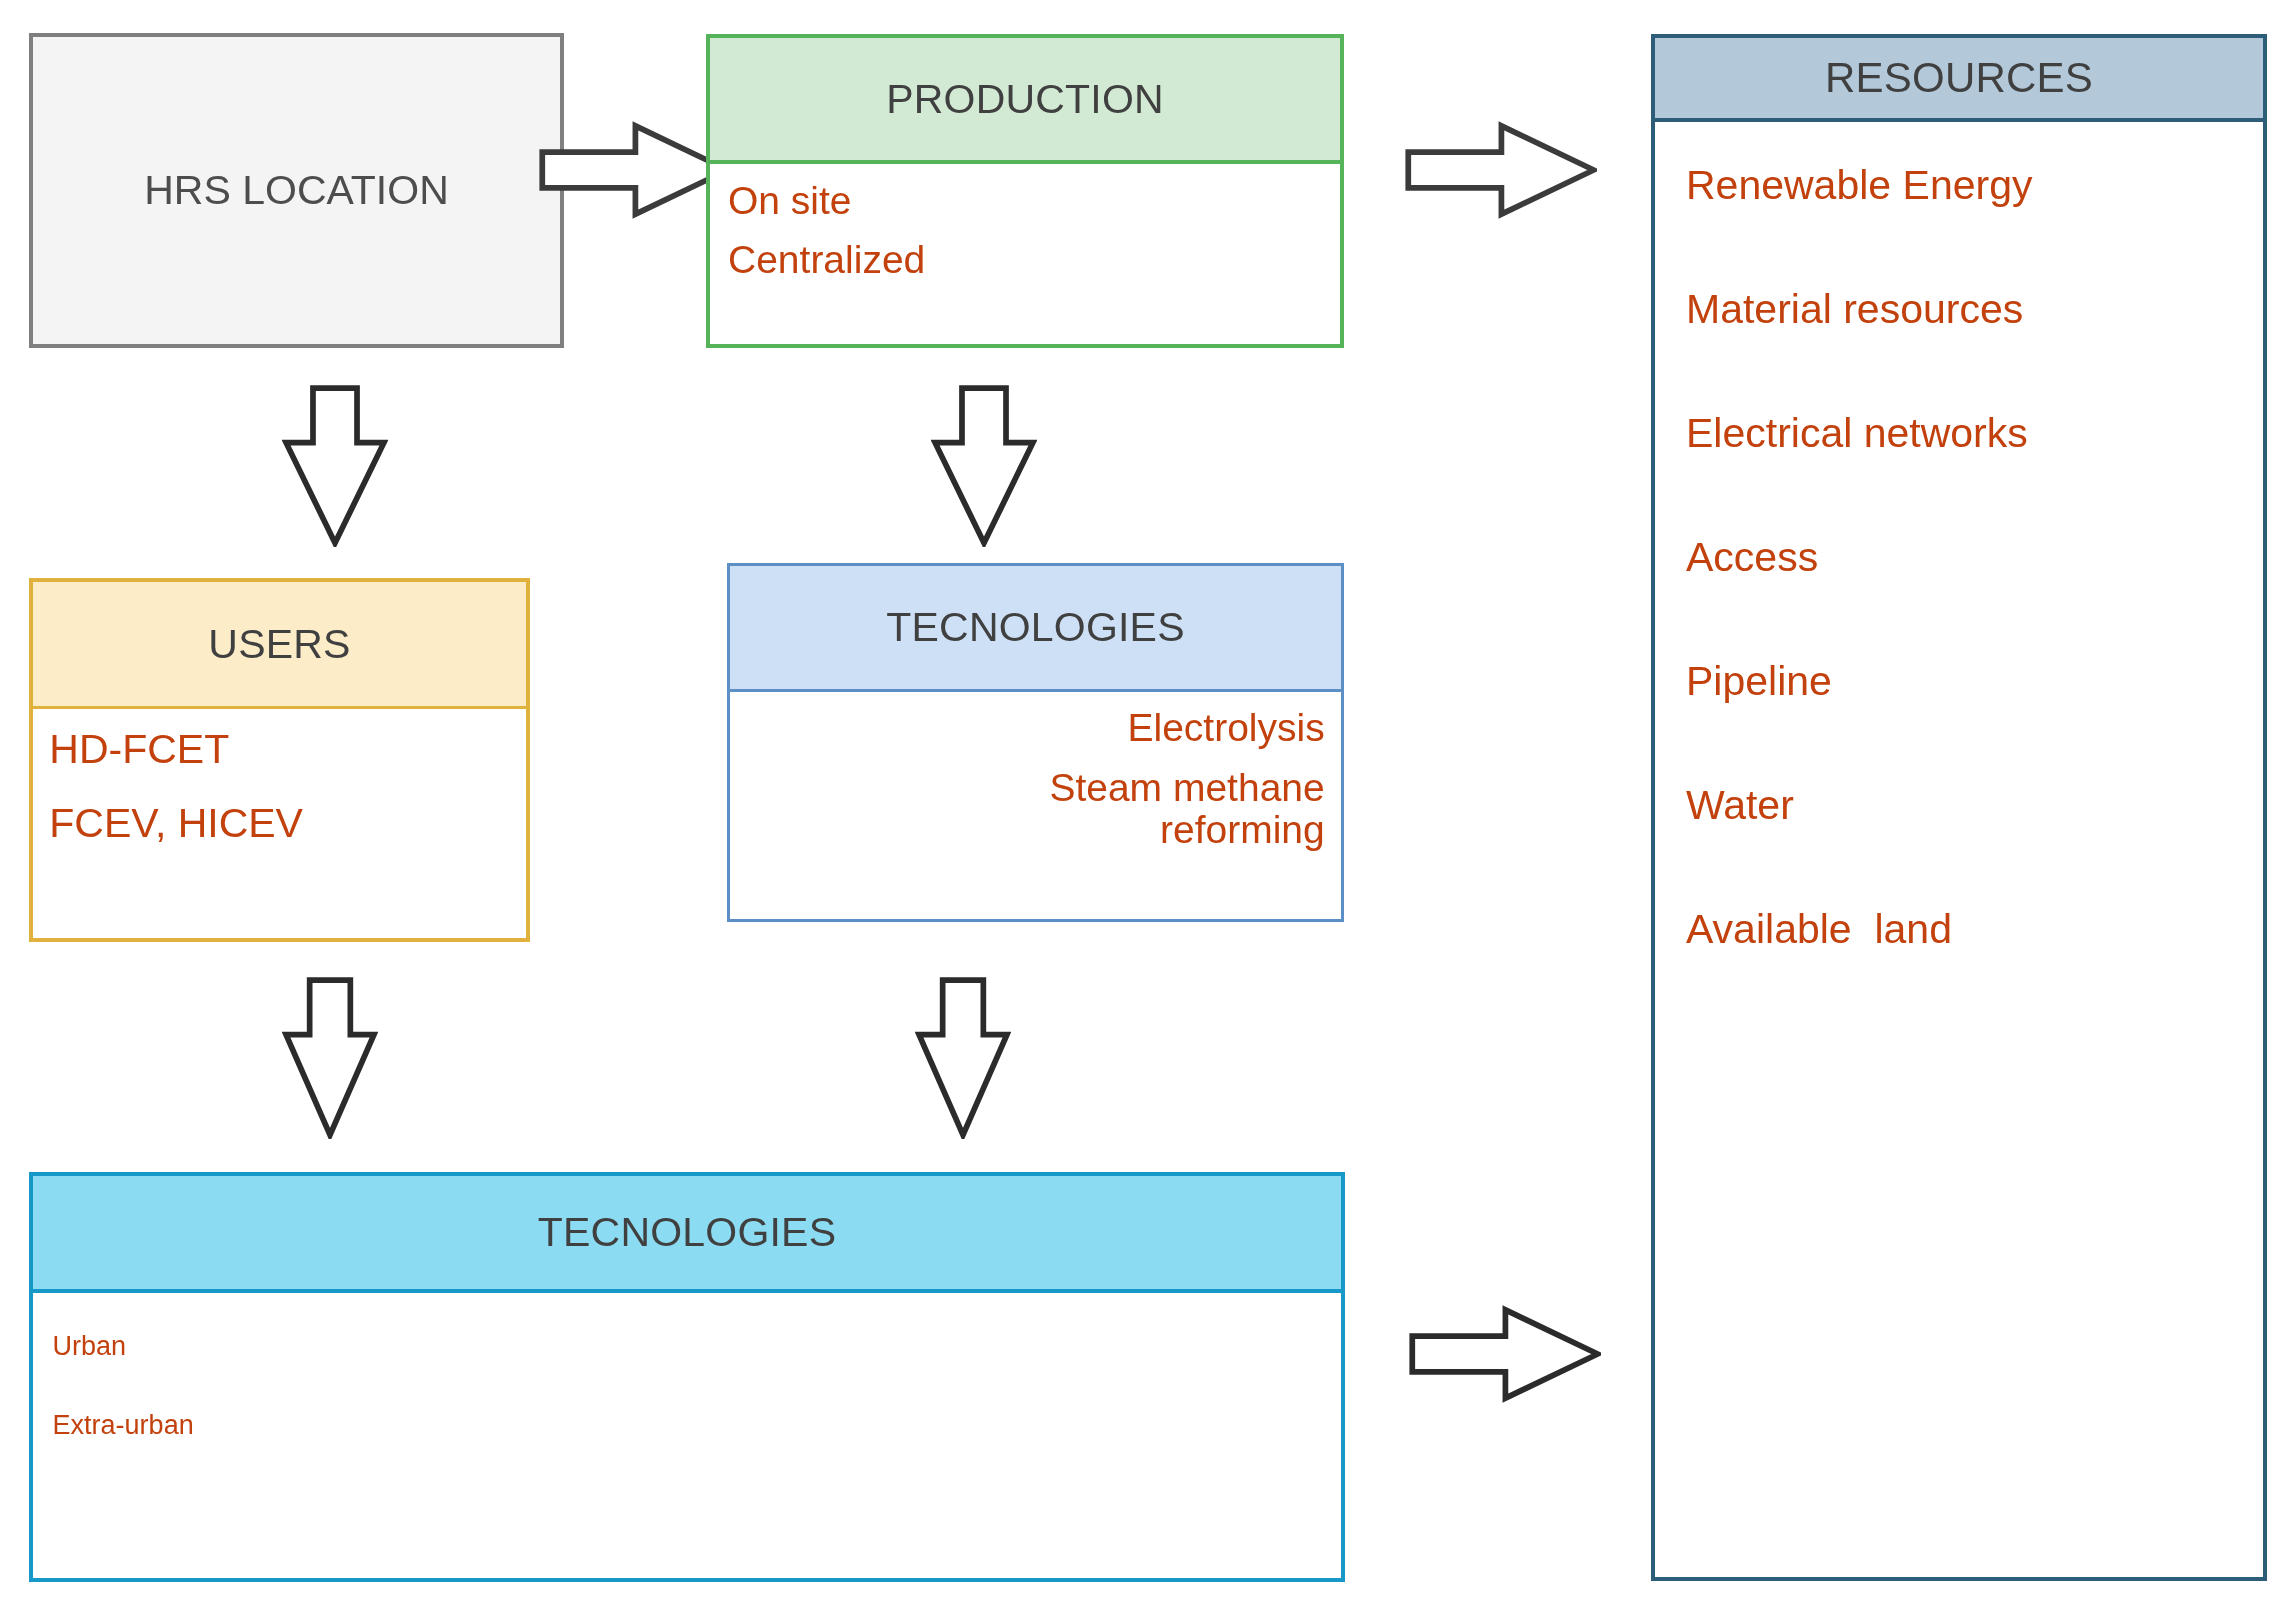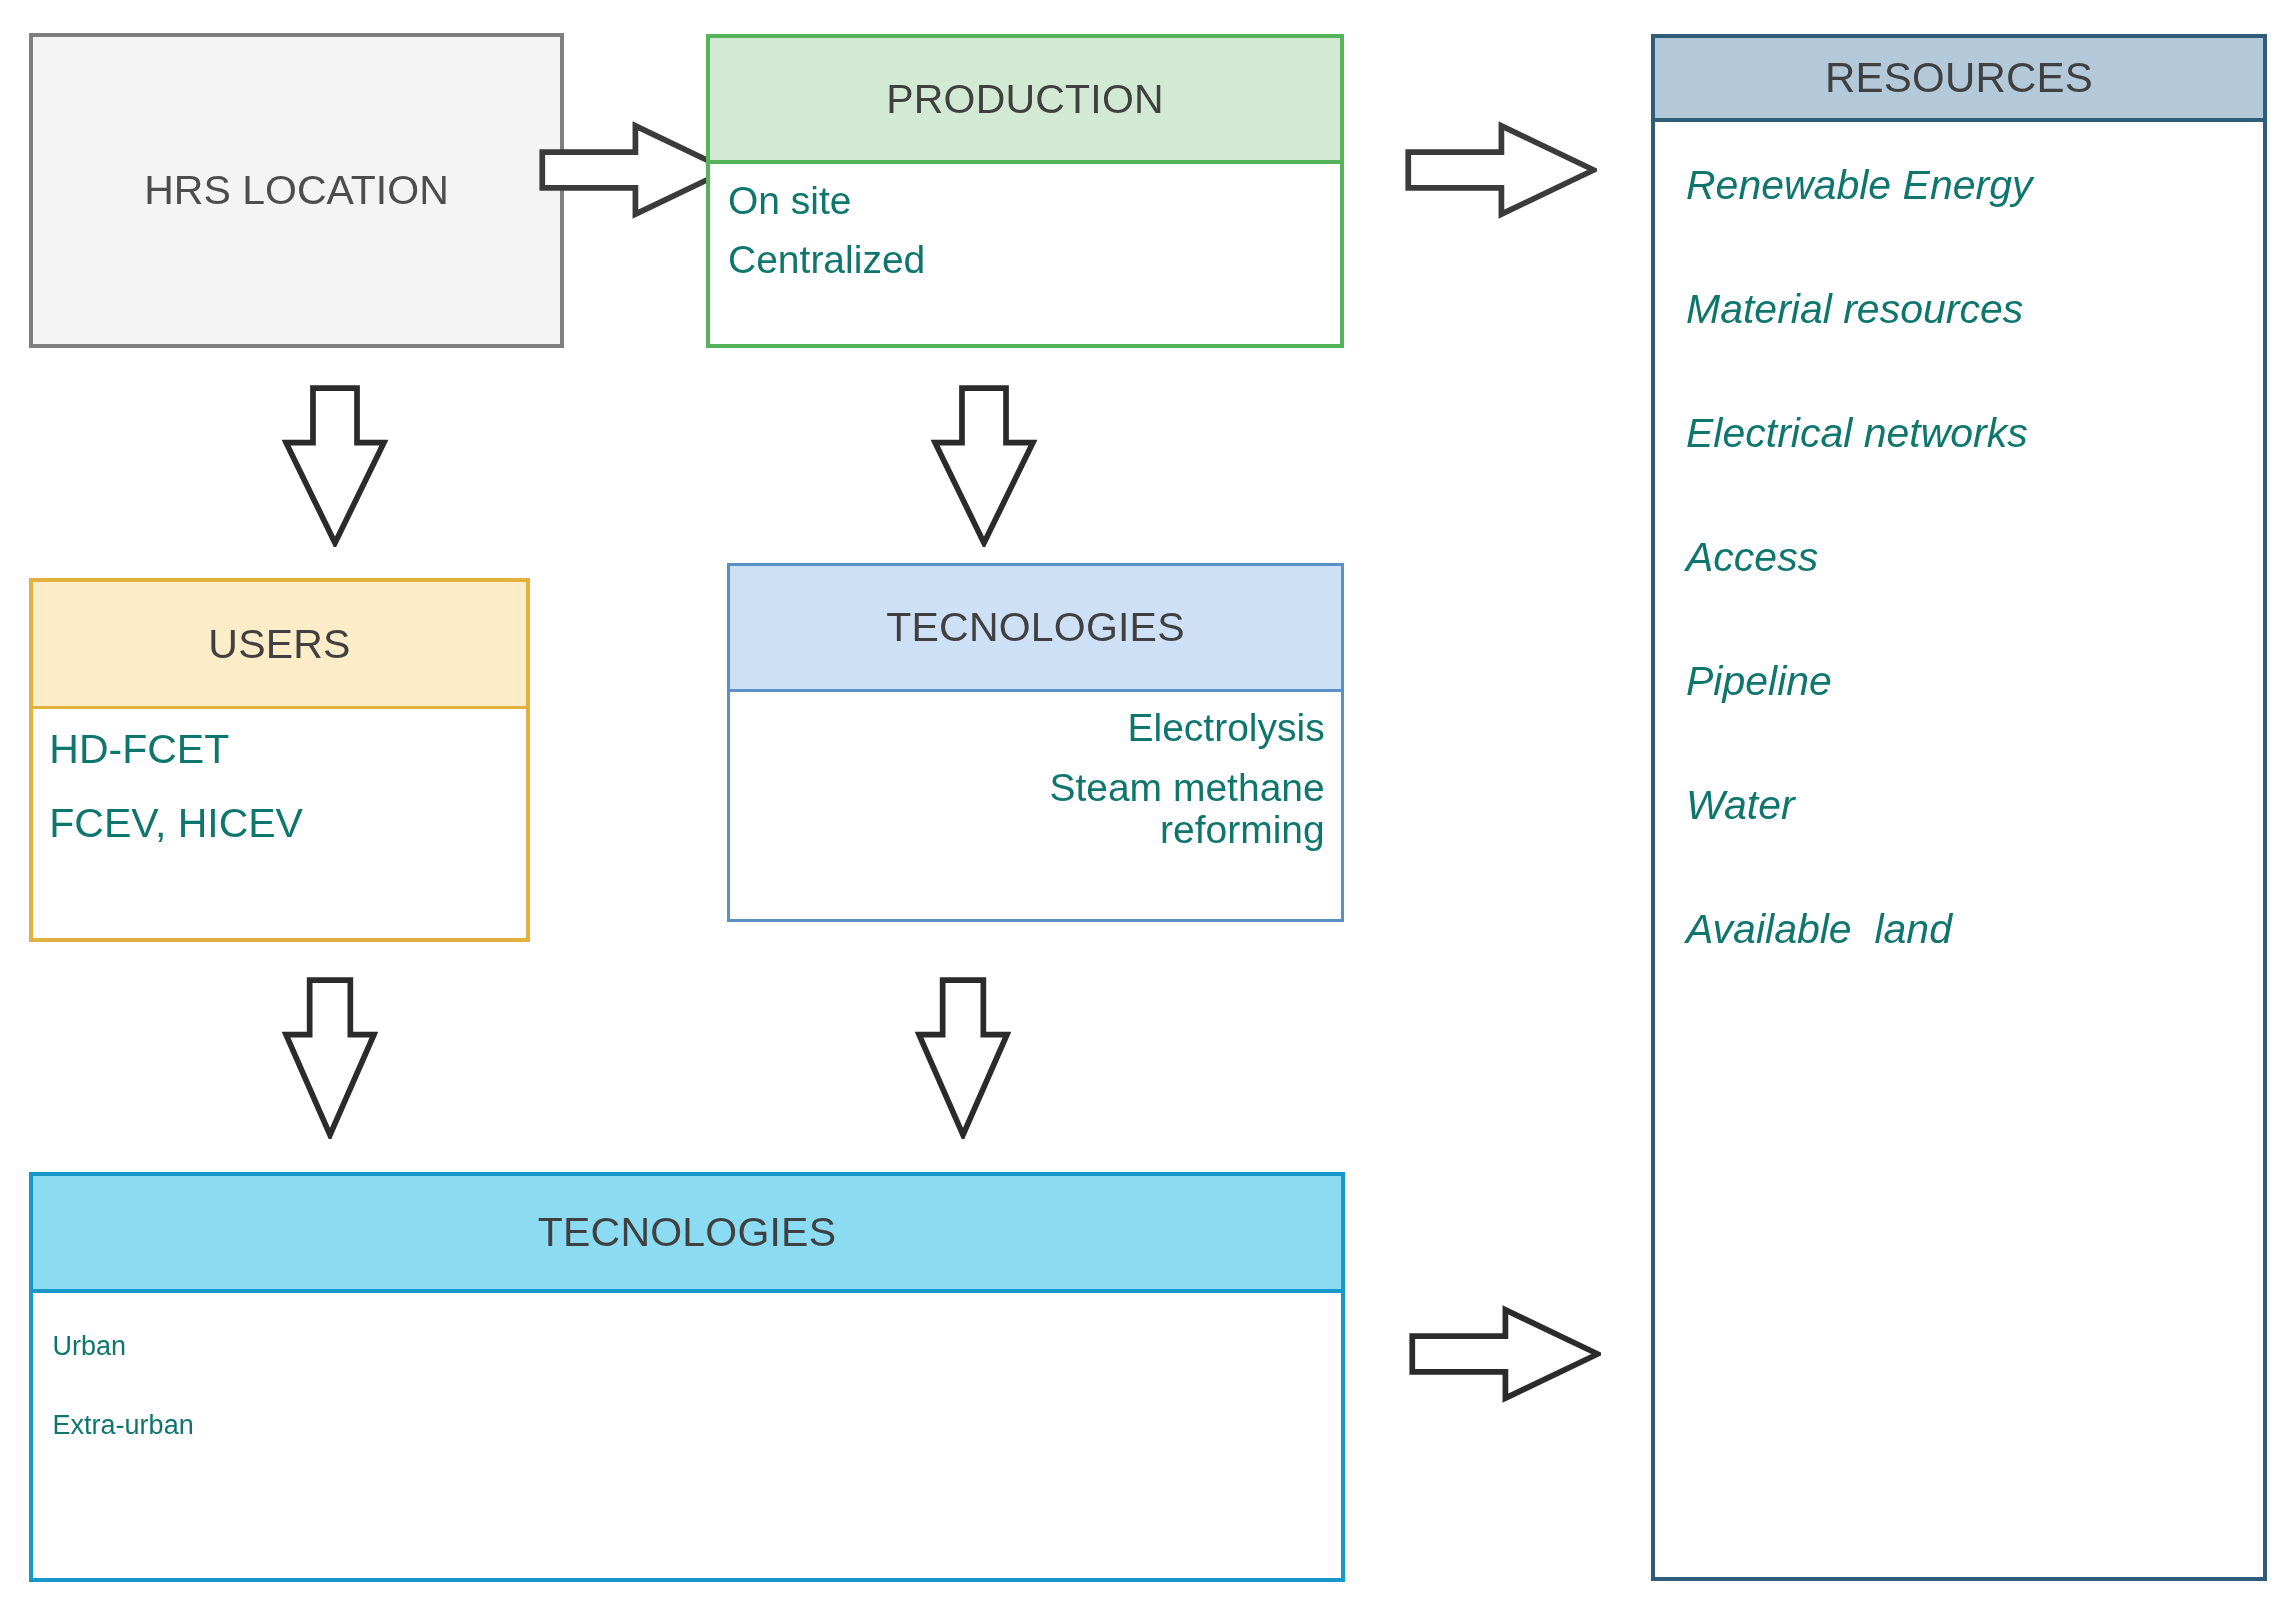--- a/index.html
+++ b/index.html
@@ -3,39 +3,39 @@
 <meta charset="utf-8">
 <style>
   html,body{margin:0;padding:0;background:#ffffff;}
   body{font-family:"Liberation Sans",sans-serif;-webkit-font-smoothing:antialiased;}
   #stage{position:relative;width:2295px;height:1614px;background:#fff;overflow:hidden;}
 
   .box{position:absolute;box-sizing:border-box;background:#ffffff;}
   .box .hdr{box-sizing:border-box;width:100%;display:flex;align-items:center;justify-content:center;text-align:center;}
   .box .body{box-sizing:border-box;width:100%;display:flex;flex-direction:column;}
   .hdr-label{font-weight:400;color:#404040;letter-spacing:0.2px;}
-  .item{color:#0f766e;white-space:pre-wrap;}
+  .item{color:#c2410c;white-space:pre-wrap;}
 
   
   #hrs-location{left:29px;top:33px;width:535px;height:315px;border:4.1px solid #7f7f7f;background:#f4f4f4;}
   #hrs-location .center-label{position:absolute;left:0;top:0;width:100%;height:100%;display:flex;align-items:center;justify-content:center;font-size:41px;color:#4d4d4d;}
 
   
   #production{left:706px;top:34px;width:638px;height:314px;border:4.1px solid #55b35a;}
   #production .hdr{height:126px;background:#d2ead3;border-bottom:4.1px solid #55b35a;}
   #production .hdr-label{font-size:41px;}
   #production .body{padding:13px 18px 0 18px;}
   #production .item{font-size:39px;line-height:1.22;margin-bottom:11.4px;}
 
   
   #resources{left:1651px;top:34px;width:616px;height:1547px;border:4.1px solid #2e5d79;}
   #resources .hdr{height:84px;background:#b3c9d9;border-bottom:4.1px solid #2e5d79;}
   #resources .hdr-label{font-size:42px;}
   #resources .body{padding:42px 0 0 31px;}
-  #resources .item{font-size:41px;line-height:1.05;margin-bottom:81px;font-style:italic;}
+  #resources .item{font-size:41px;line-height:1.05;margin-bottom:81px;}
 
   
   #users{left:29px;top:559px;width:501px;height:364px;border:4.1px solid #e0b13c;margin-top:19px;}
   #users .hdr{height:127px;background:#fcecc8;border-bottom:3.3px solid #e0b13c;}
   #users .hdr-label{font-size:41px;}
   #users .body{padding:16.3px 16.3px 0 16.3px;}
   #users .item{font-size:41px;line-height:1.2;margin-bottom:24.5px;}
 
   
   #tecnologies{left:727px;top:563px;width:617px;height:359px;border:3.3px solid #5b8fc6;}

